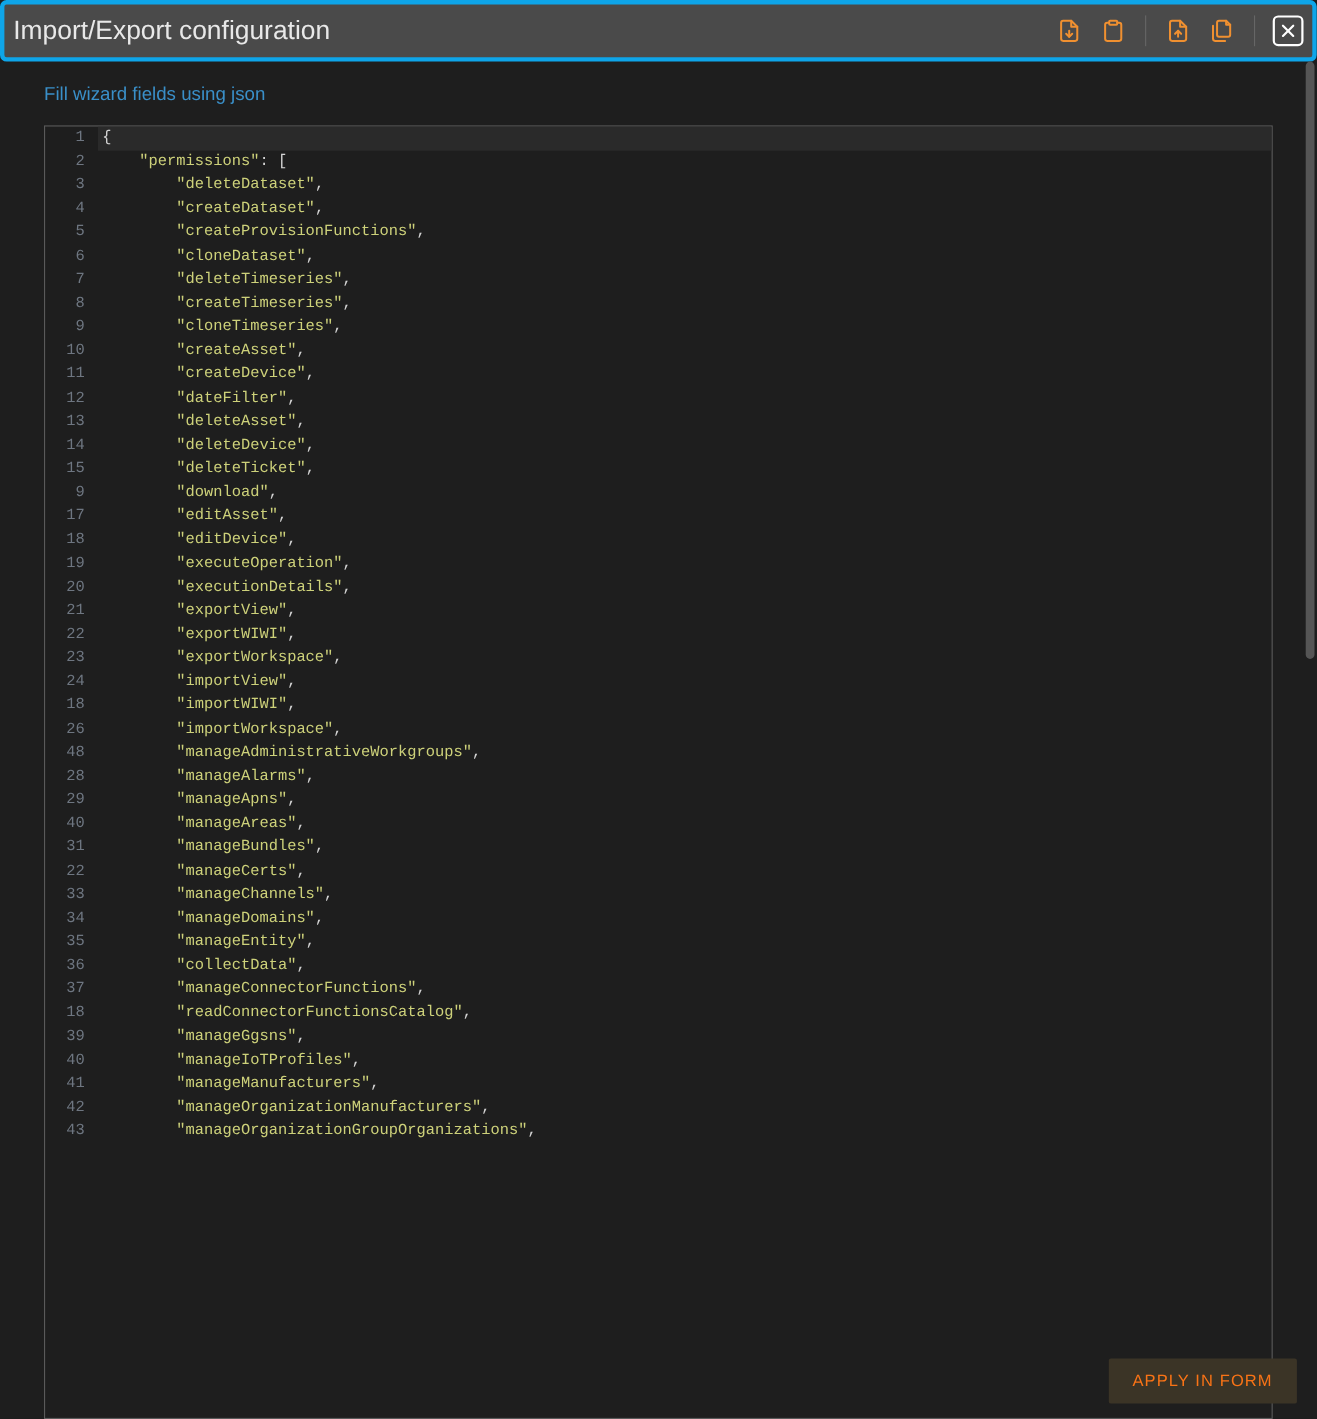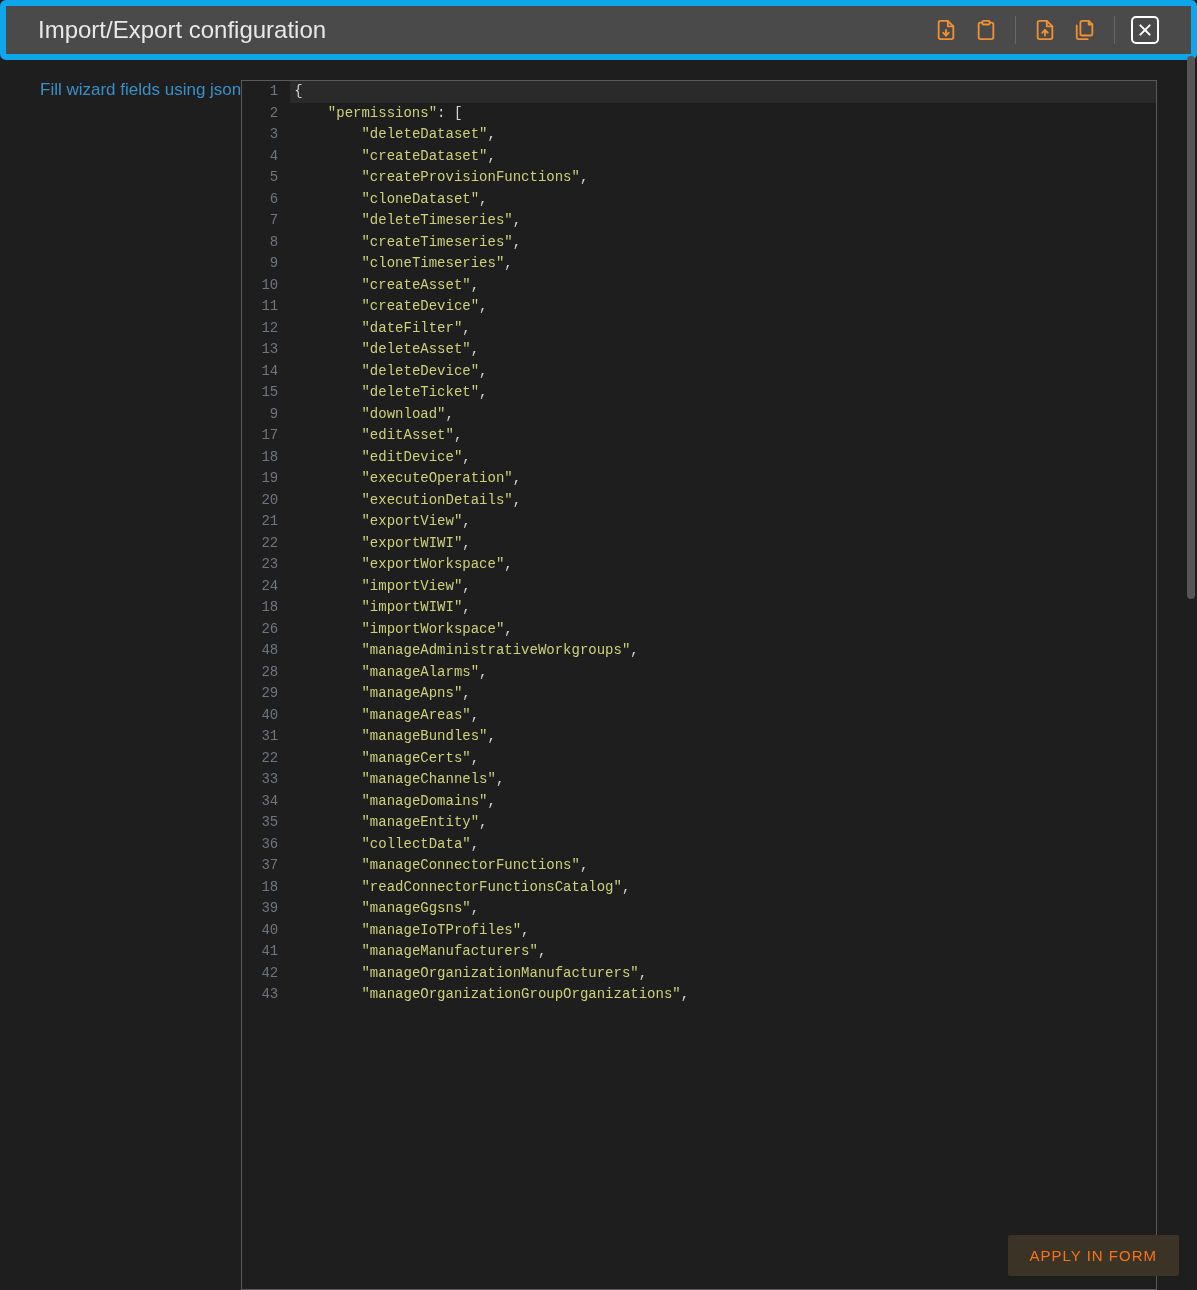--- a/index.html
+++ b/index.html
@@ -5,37 +5,37 @@
   * { box-sizing: border-box; margin: 0; padding: 0; }
   html, body { width: 100%; height: 100%; background: #1e1e1e; font-family: "Segoe UI", Arial, sans-serif; color: #ccc; }
   .modal {
     position: absolute; inset: 0;
     background: #1e1e1e;
     display: flex; flex-direction: column;
   }
   .titlebar {
     background: #4a4a4a;
     display: flex; align-items: center;
-    padding: 10px 32px;
-    border: 6px solid #0ea5e9;
+    padding: 10px 8px;
+    border: 4px solid #0ea5e9;
     border-radius: 6px;
     margin: 0;
   }
   .titlebar-title {
     font-size: 24px; color: #e8e8e8; font-weight: 400; flex: 1;
   }
   .titlebar-actions { display: flex; align-items: center; gap: 14px; }
   .titlebar-actions .sep { width: 1px; height: 28px; background: #666; margin: 0 2px; }
   .icon-btn { width: 26px; height: 26px; display: inline-flex; align-items: center; justify-content: center; cursor: pointer; }
   .icon-btn svg { width: 22px; height: 22px; }
   .icon-orange path, .icon-orange rect { stroke: #f09030; }
   .close-btn { border: 2.5px solid #fff; border-radius: 5px; width: 28px; height: 28px; }
   .close-btn svg { width: 16px; height: 16px; }
   .body {
-    flex: 1; padding: 20px 40px 0 40px; overflow: hidden; display: flex; flex-direction: row;
+    flex: 1; padding: 20px 40px 0 40px; overflow: hidden; display: flex; flex-direction: column;
   }
   .link {
     color: #3a8fc8; font-size: 17px; margin-bottom: 18px;
   }
   .editor {
     flex: 1;
     border: 1px solid #5a5a5a;
     background: #1e1e1e;
     overflow: hidden;
     position: relative;

